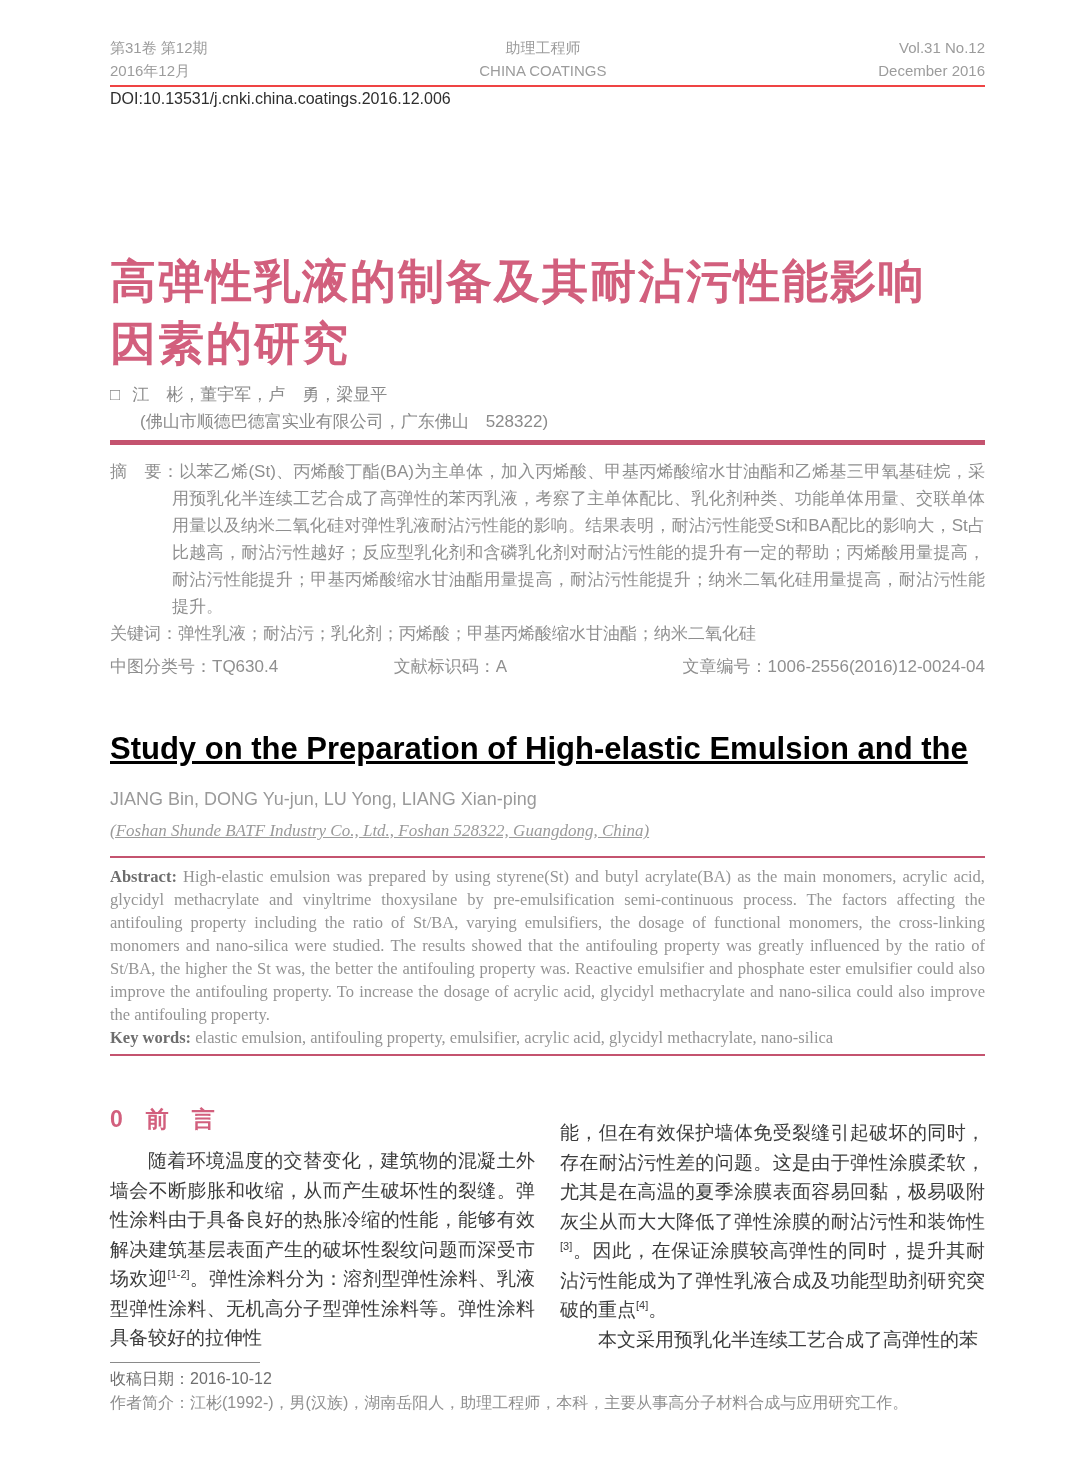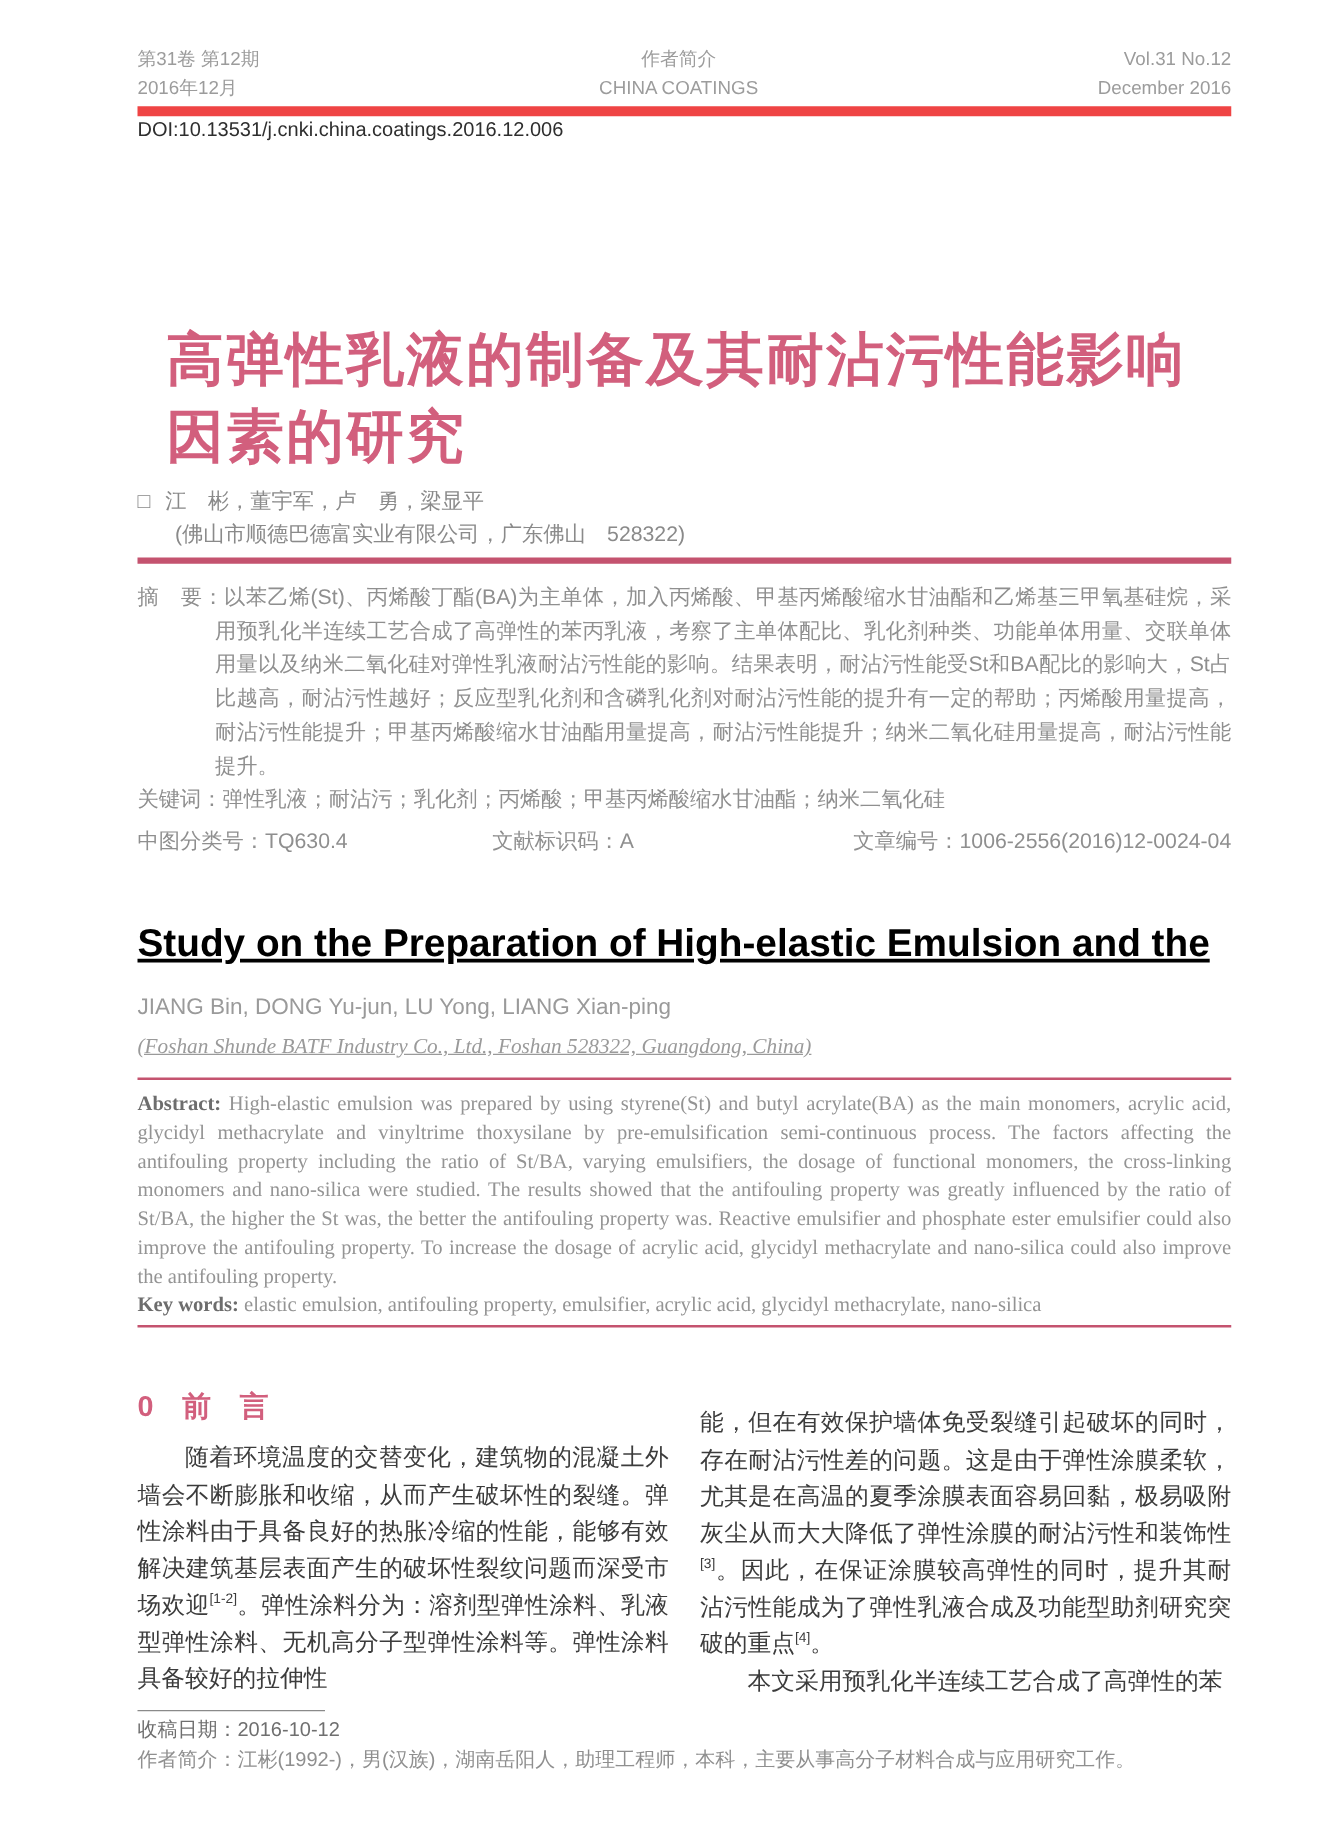--- a/index.html
+++ b/index.html
@@ -15,42 +15,42 @@
     color: #3f3f3f;
   }
   
   .jheader {
     display: flex;
     justify-content: space-between;
     align-items: flex-start;
     color: #9c9c9c;
     font-size: 15px;
     line-height: 23px;
-    border-bottom: 8px solid #ef4444;
+    border-bottom: 2px solid #ef4444;
     padding-bottom: 3px;
   }
   .jheader .col { white-space: nowrap; }
   .jheader .c-center { text-align: center; }
   .jheader .c-right { text-align: right; }
   .doi-line {
     font-family: Liberation Sans, sans-serif;
     font-size: 16px;
     color: #2e2e2e;
     margin-top: 3px;
   }
   
   .cn-title {
     margin-top: 142px;
     color: #d25f7d;
     font-size: 46px;
     font-weight: 700;
     line-height: 62px;
     letter-spacing: 2px;
   }
-  .cn-title span { display: block; margin-left: 23px; }
+  .cn-title span { display: block; }
   .authors-cn {
     margin-top: 10px;
     color: #8a8a8a;
     font-size: 17px;
     line-height: 22px;
   }
   .authors-cn .marker { margin-right: 12px; color: #8a8a8a; }
   .affil-cn {
     margin-top: 4px;
     padding-left: 30px;
@@ -178,21 +178,21 @@
 <body>
 
 <div class="page">
 
   <div class="jheader">
     <div class="col c-left">
       <div>第31卷 第12期</div>
       <div>2016年12月</div>
     </div>
     <div class="col c-center">
-      <div>作者简介</div>
+      <div>助理工程师</div>
       <div>CHINA COATINGS</div>
     </div>
     <div class="col c-right">
       <div>Vol.31  No.12</div>
       <div>December  2016</div>
     </div>
   </div>
   <div class="doi-line">DOI:10.13531/j.cnki.china.coatings.2016.12.006</div>
 
   <h1 class="cn-title">

